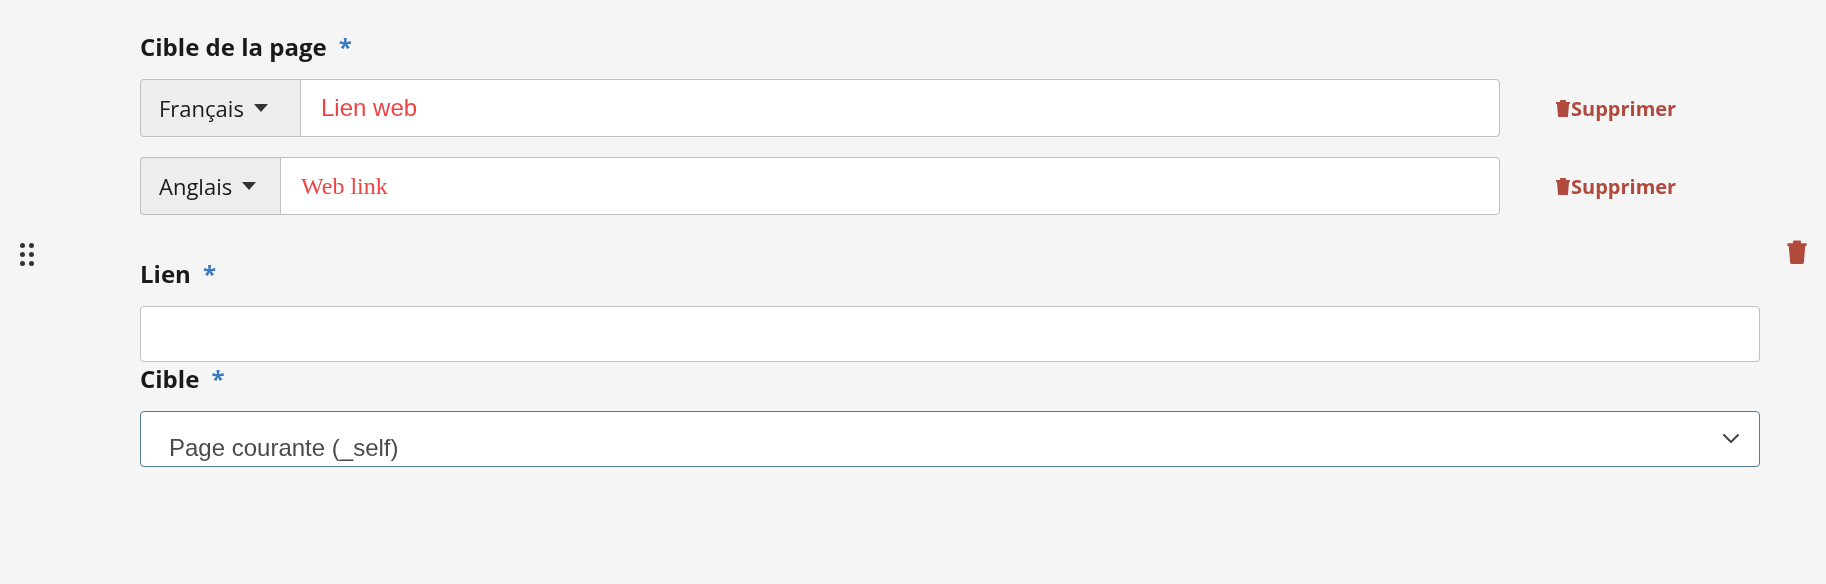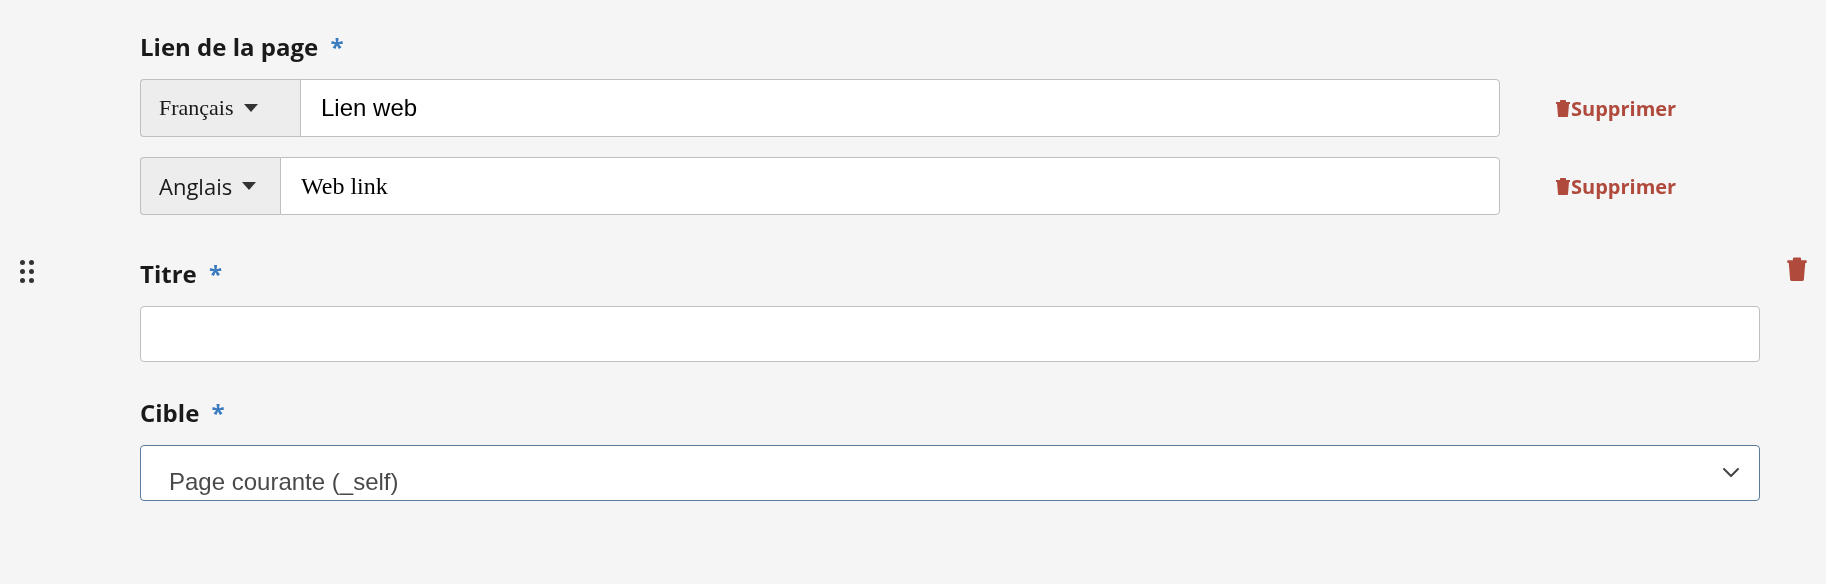--- a/index.html
+++ b/index.html
@@ -84,24 +84,24 @@
   }
   .text-input {
     height: 58px;
     flex: 0 0 1200px;
     border: 1px solid #bfbfbf;
     border-top-right-radius: 4px;
     border-bottom-right-radius: 4px;
     font-size: 24px;
     padding: 0 20px;
     background: #fff;
-    color: #000000;
+    color: #ef4444;
     outline: none;
   }
-  .row-fr .lang-selector { flex: 0 0 160px; font-family: Liberation Serif, serif; }
+  .row-fr .lang-selector { flex: 0 0 160px; }
   .row-en .lang-selector { flex: 0 0 140px; }
   .row-fr .text-input { width: 1200px; flex: 0 0 1200px; }
   .row-en .text-input { width: 1220px; flex: 0 0 1220px; font-family: Liberation Serif, serif; }
   .delete-link {
     display: flex;
     align-items: center;
     color: #b04a3d;
     font-weight: 700;
     font-size: 20px;
     margin-left: 55px;
@@ -113,21 +113,21 @@
   .link-input {
     width: 1620px;
     height: 56px;
     border: 1px solid #bfbfbf;
     border-radius: 4px;
     background: #fff;
     font-size: 22px;
     padding: 0 18px;
     outline: none;
   }
-  .target-section { margin-top: 34px; }
+  .target-section { }
   .select-wrap {
     position: relative;
     width: 1620px;
   }
   .target-select {
     width: 100%;
     height: 56px;
     border: 1px solid #5a7a99;
     border-radius: 4px;
     background: #fff;
@@ -165,21 +165,21 @@
 
   <div class="delete-col">
     <svg class="big-trash-svg" viewBox="0 0 16 18">
       <path fill="#b04a3d" d="M2 5h12l-1 12c0 .6-.4 1-1 1H4c-.6 0-1-.4-1-1L2 5zm3-3c0-.6.4-1 1-1h4c.6 0 1 .4 1 1v1h4v2H1V3h4V2z"></path>
     </svg>
   </div>
 
   <div class="content">
 
     <div class="field-label">
-      <span>Lien de la page</span>
+      <span>Cible de la page</span>
       <span class="required">*</span>
     </div>
 
     <div class="lang-row row-fr">
       <div class="lang-selector">
         <span>Français</span>
         <span class="caret-down"></span>
       </div>
       <input type="text" class="text-input" value="Lien web" style="">
       <div class="delete-link">
@@ -199,21 +199,21 @@
       <div class="delete-link">
         <svg class="trash-svg" viewBox="0 0 16 18">
           <path fill="#b04a3d" d="M2 5h12l-1 12c0 .6-.4 1-1 1H4c-.6 0-1-.4-1-1L2 5zm3-3c0-.6.4-1 1-1h4c.6 0 1 .4 1 1v1h4v2H1V3h4V2z"></path>
         </svg>
         <span>Supprimer</span>
       </div>
     </div>
 
     <div class="link-section">
       <div class="field-label">
-        <span>Titre</span>
+        <span>Lien</span>
         <span class="required">*</span>
       </div>
       <input type="text" class="link-input" value="" style="">
     </div>
 
     <div class="target-section">
       <div class="field-label">
         <span>Cible</span>
         <span class="required">*</span>
       </div>

